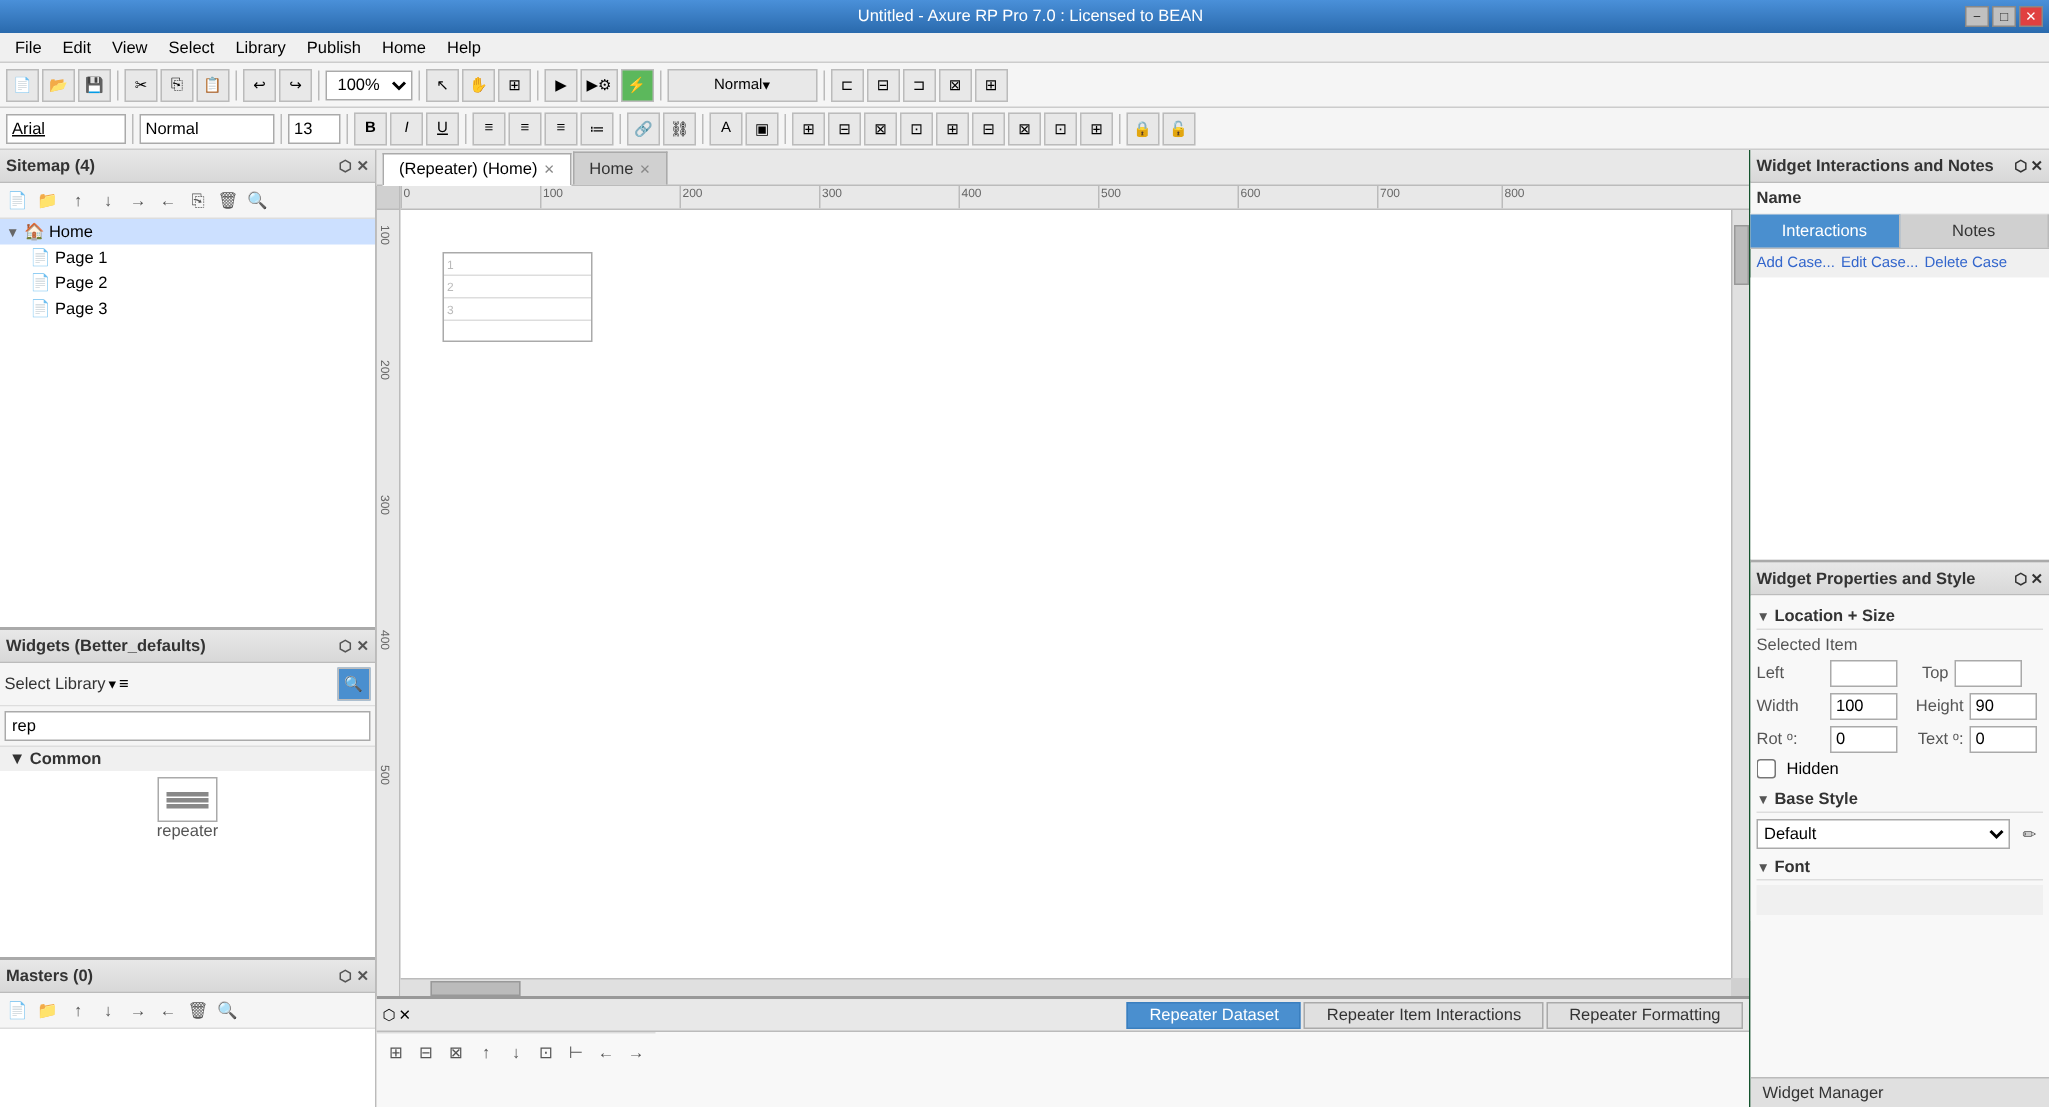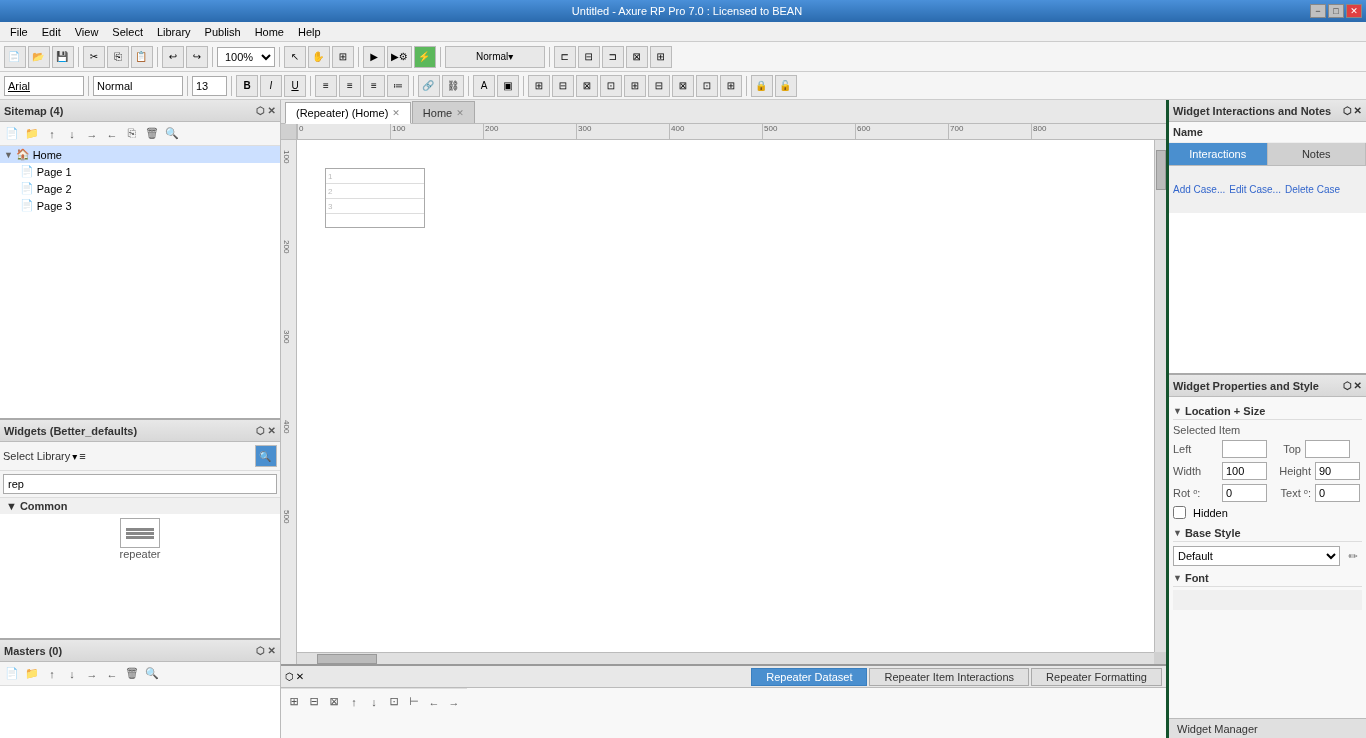--- a/index.html
+++ b/index.html
@@ -85,21 +85,21 @@
     .zoom-select { width: 58px; }
 
     
     #main-layout {
       display: flex;
       height: calc(738px - 22px - 20px - 30px - 28px);
     }
 
     
     #left-panel {
-      width: 281px;
+      width: 251px;
       display: flex;
       flex-direction: column;
       background: #f0f0f0;
       border-right: 1px solid #bbb;
     }
 
     
     #sitemap-panel {
       flex: 0 0 auto;
       height: 320px;
@@ -319,21 +319,21 @@
       font-size: 8px;
       color: #999;
     }
 
     
     #right-panel {
       width: 200px;
       display: flex;
       flex-direction: column;
       background: #f0f0f0;
-      border-left: 3px solid #14532d;
+      border-left: 1px solid #14532d;
     }
 
     
     #interactions-panel {
       flex: 0 0 auto;
       height: 275px;
       border-bottom: 2px solid #aaa;
       display: flex;
       flex-direction: column;
     }
@@ -364,21 +364,21 @@
       cursor: pointer;
       background: #d0d0d0;
       border-right: 1px solid #bbb;
       color: #333;
     }
     .right-tab.active {
       background: #4a8fcf;
       color: white;
     }
     .right-panel-links {
-      padding: 18px 4px;
+      padding: 4px 4px;
       display: flex;
       gap: 4px;
       font-size: 10px;
     }
     .panel-link { color: #3366cc; cursor: pointer; text-decoration: none; }
     .right-panel-content { flex: 1; background: white; }
     .name-row {
       padding: 4px;
       font-size: 11px;
       color: #333;

